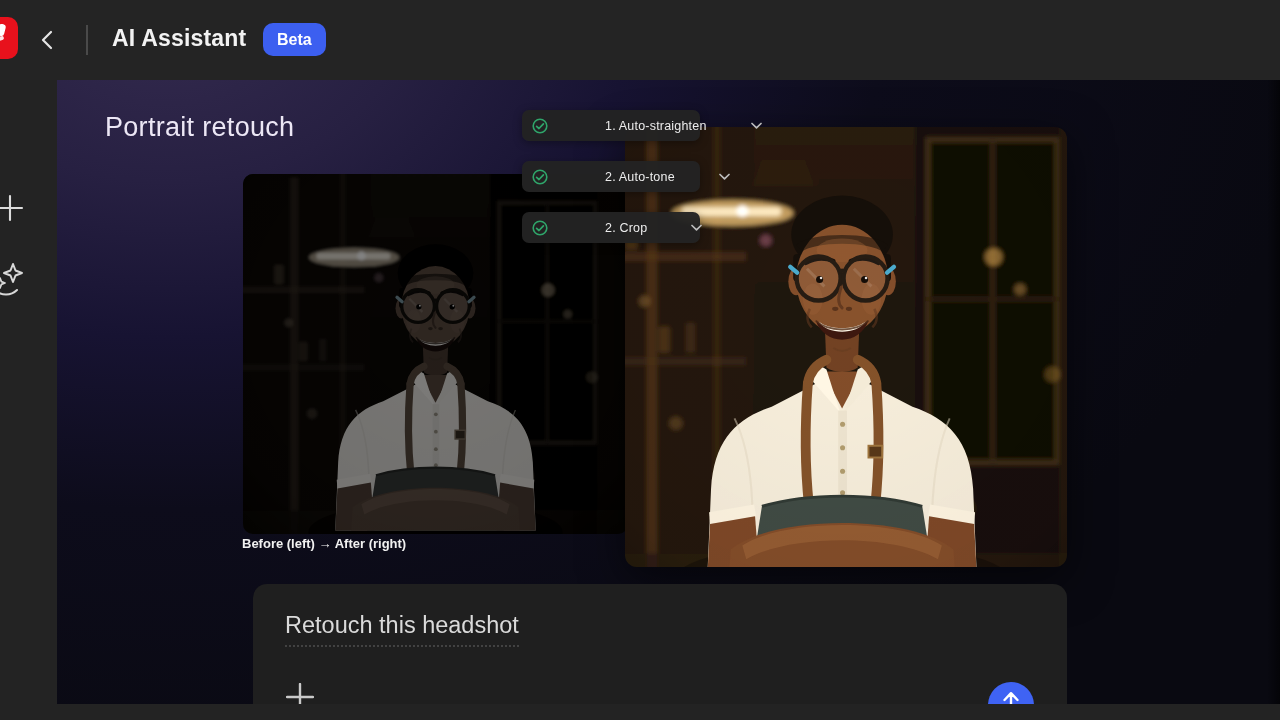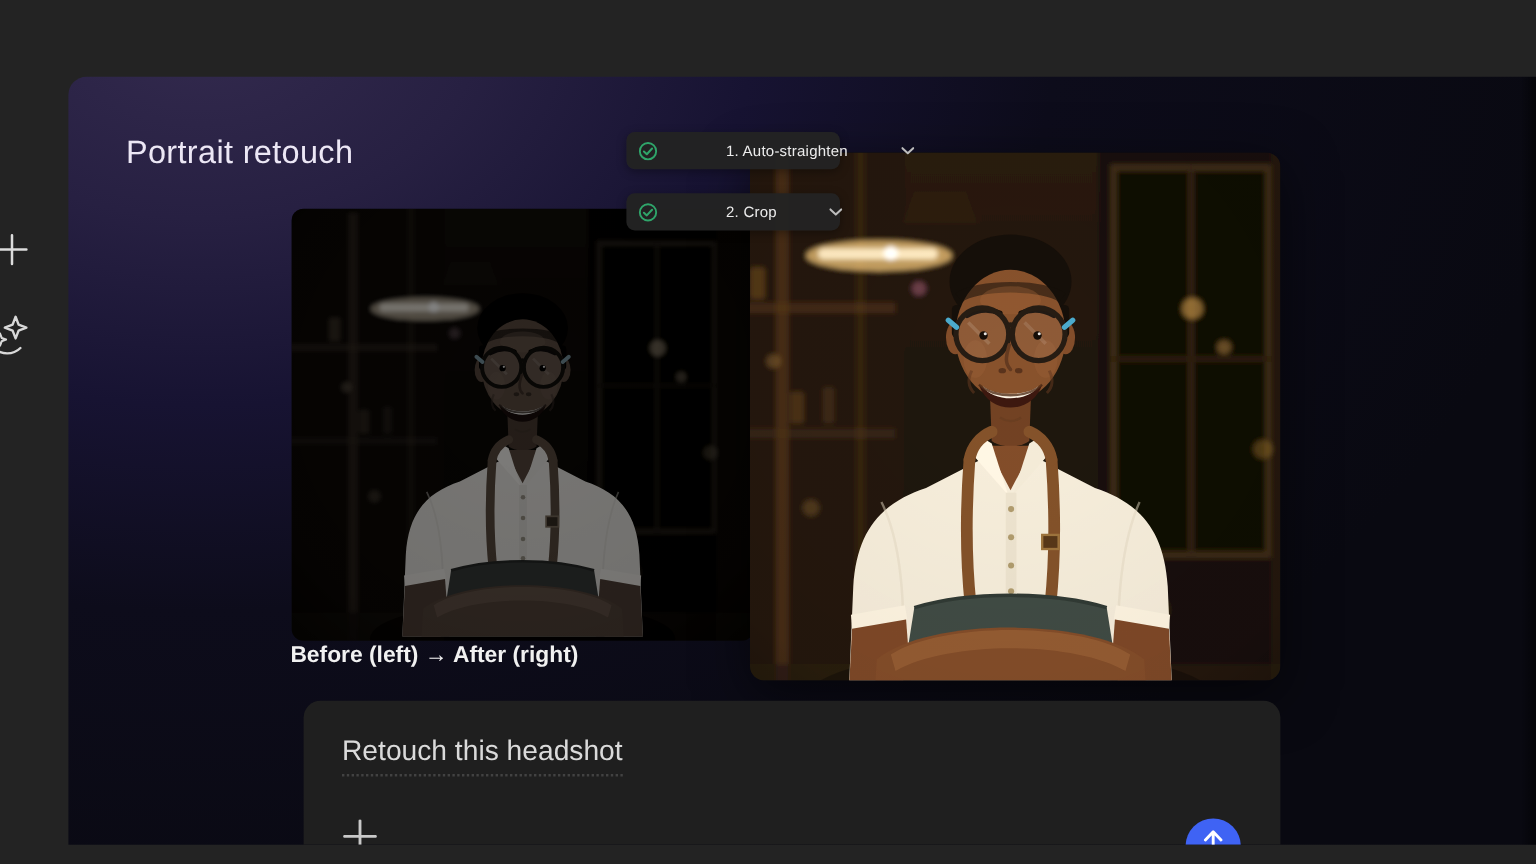--- a/index.html
+++ b/index.html
@@ -35,21 +35,21 @@
 
   
   figure{margin:0;}
   .fig-before{position:absolute;left:186px;top:110px;width:385px;height:360px;border-radius:10px;
               overflow:hidden;background:#0a0a10;z-index:1;}
   .fig-after{position:absolute;left:568px;top:63px;width:442px;height:440px;border-radius:12px;
              overflow:hidden;background:#0a0a10;z-index:2;box-shadow:0 12px 44px rgba(0,0,0,.55);}
   .photo{display:block;width:100%;height:100%;}
   .photo-before{filter:brightness(0.52) saturate(0.3) contrast(1.07);}
   .photo-after{filter:brightness(1.04) saturate(1.12) sepia(0.06);}
-  .caption{position:absolute;left:185px;top:472px;margin:0;font-size:19px;font-weight:bold;color:#f1f1f1;z-index:2;}
+  .caption{position:absolute;left:185px;top:472px;margin:0;font-size:13px;font-weight:bold;color:#f1f1f1;z-index:2;}
 
   
   .steps{position:absolute;left:465px;top:46px;z-index:4;}
   .step-chip{width:178px;height:31px;margin-bottom:20px;border-radius:7px;background:rgba(35,35,35,0.97);
              display:flex;align-items:center;padding:0 10px;box-sizing:border-box;cursor:pointer;
              box-shadow:0 2px 8px rgba(0,0,0,.35);gap:44px;}
   .step-chip .chk{flex:0 0 auto;display:flex;}
   .step-label{flex:1 1 auto;margin-left:13px;font-size:12.5px;color:#ececec;letter-spacing:.2px;white-space:nowrap;}
   .step-chip .chev{flex:0 0 auto;display:flex;margin-right:2px;}
 
@@ -169,20 +169,34 @@
         <path d="M263,188 C267,196 266,202 261,207" stroke="#5d3720" stroke-width="2.5" opacity="0.55" fill="none"></path>
         <path d="M203,200 C216,212 244,212 257,200 C248,226 212,226 203,200 Z" fill="#38170f"></path>
         <path d="M206,201 C217,210 243,210 254,201 C245,215 215,215 206,201 Z" fill="#f1ebe0"></path>
         <path d="M203,200 C216,212 244,212 257,200" stroke="#4a2a18" stroke-width="2" fill="none" opacity="0.8"></path>
         <path d="M221,228 Q230,234 239,228" stroke="#5d3720" stroke-width="2" opacity="0.5" fill="none"></path>
         <rect x="-60" y="-60" width="580" height="580" fill="url(#vig)"></rect>
       </g>
     </defs>
   </svg>
 
+  <header class="topbar">
+    <div class="logo">
+      <span class="frag1"></span>
+      <span class="frag2"></span>
+    </div>
+    <button class="back-btn" aria-label="Back">
+      <svg width="24" height="24" viewBox="0 0 24 24">
+        <polyline points="15,4 7,12 15,20" fill="none" stroke="#e6e6e6" stroke-width="2.2" stroke-linecap="round" stroke-linejoin="round"></polyline>
+      </svg>
+    </button>
+    <div class="hdr-divider"></div>
+    <h1 class="page-title">AI Assistant</h1>
+    <span class="beta-badge">Beta</span>
+  </header>
 
   <nav class="sidebar">
     <svg class="sb-plus" width="28" height="28" viewBox="0 0 28 28">
       <path d="M14,2 V26 M2,14 H26" stroke="#dcdcdc" stroke-width="2.1" stroke-linecap="round" fill="none"></path>
     </svg>
     <svg class="sb-sparkle" width="34" height="36" viewBox="0 0 34 36">
       <path d="M22,2 L24.5,8.5 L31,11 L24.5,13.5 L22,20 L19.5,13.5 L13,11 L19.5,8.5 Z" fill="none" stroke="#d8d8d8" stroke-width="2" stroke-linejoin="round"></path>
       <path d="M9,16 L10.4,19.6 L14,21 L10.4,22.4 L9,26 L7.6,22.4 L4,21 L7.6,19.6 Z" fill="none" stroke="#d8d8d8" stroke-width="1.8" stroke-linejoin="round"></path>
       <path d="M4,28 C10,34 20,34 26,28" fill="none" stroke="#d8d8d8" stroke-width="2" stroke-linecap="round"></path>
     </svg>
@@ -205,20 +219,34 @@
 
     <div class="steps">
       <div class="step-chip">
         <span class="chk">
           <svg width="16" height="16" viewBox="0 0 16 16">
               <circle cx="8" cy="8" r="6.8" fill="none" stroke="#2fa56a" stroke-width="1.6"></circle>
               <polyline points="4.6,8.3 7,10.5 11.4,5.8" fill="none" stroke="#2fa56a" stroke-width="1.7" stroke-linecap="round" stroke-linejoin="round"></polyline>
             </svg>
         </span>
         <span class="step-label">1. Auto-straighten</span>
+        <span class="chev">
+          <svg width="11" height="7" viewBox="0 0 11 7">
+              <polyline points="1,1.5 5.5,5.8 10,1.5" fill="none" stroke="#bdbdbd" stroke-width="1.7" stroke-linecap="round" stroke-linejoin="round"></polyline>
+            </svg>
+        </span>
+      </div>
+      <div class="step-chip">
+        <span class="chk">
+          <svg width="16" height="16" viewBox="0 0 16 16">
+              <circle cx="8" cy="8" r="6.8" fill="none" stroke="#2fa56a" stroke-width="1.6"></circle>
+              <polyline points="4.6,8.3 7,10.5 11.4,5.8" fill="none" stroke="#2fa56a" stroke-width="1.7" stroke-linecap="round" stroke-linejoin="round"></polyline>
+            </svg>
+        </span>
+        <span class="step-label">2. Auto-tone</span>
         <span class="chev">
           <svg width="11" height="7" viewBox="0 0 11 7">
               <polyline points="1,1.5 5.5,5.8 10,1.5" fill="none" stroke="#bdbdbd" stroke-width="1.7" stroke-linecap="round" stroke-linejoin="round"></polyline>
             </svg>
         </span>
       </div>
       <div class="step-chip">
         <span class="chk">
           <svg width="16" height="16" viewBox="0 0 16 16">
               <circle cx="8" cy="8" r="6.8" fill="none" stroke="#2fa56a" stroke-width="1.6"></circle>

